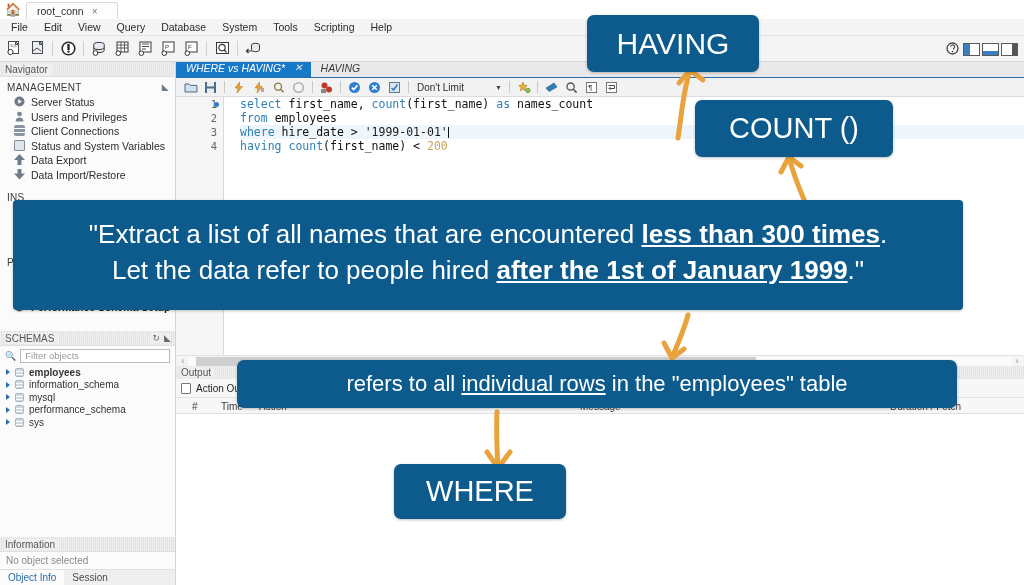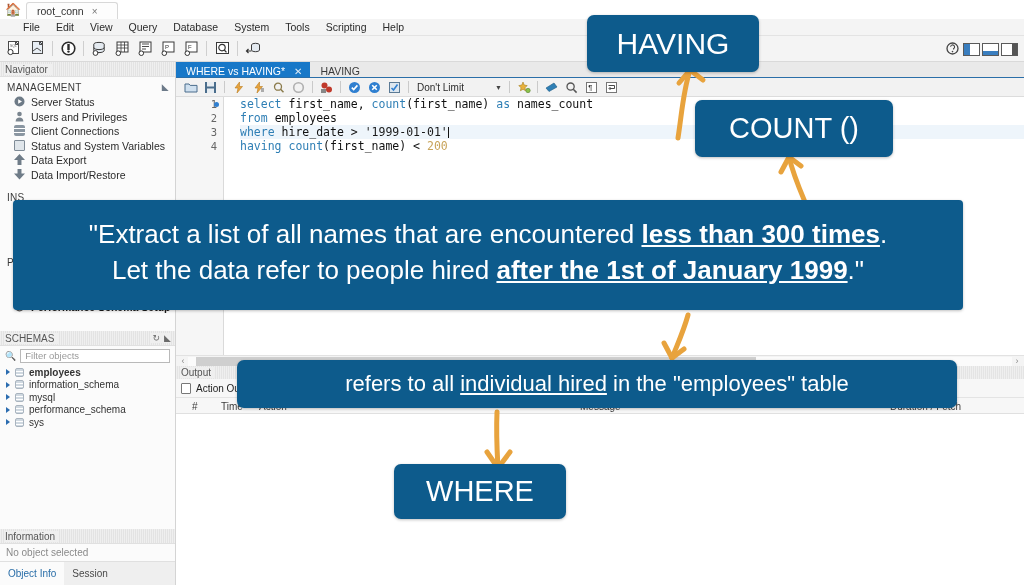--- a/index.html
+++ b/index.html
@@ -30,21 +30,21 @@
     border-radius:3px 3px 0 0;
     display:flex; align-items:center; gap:8px;
     padding:0 7px 0 10px;
     font-size:10.5px; color:#333;
   }
   .conn-tab .x { color:#777; font-size:10px; }
 
   .menubar {
     position:absolute; left:0; top:19px; width:1024px; height:17px;
     background:#f4f4f4; border-bottom:1px solid #e3e3e3;
-    display:flex; align-items:center; padding-left:16px; gap:2px;
+    display:flex; align-items:center; padding-left:4px; gap:2px;
   }
   .menubar .mi {
     padding:1px 7px; font-size:10.5px; color:#2b2b2b; line-height:14px;
   }
 
   .toolbar {
     position:absolute; left:0; top:36px; width:1024px; height:26px;
     background:#f4f4f4; border-bottom:1px solid #d9d9d9;
     display:flex; align-items:center; padding-left:3px; gap:1px;
   }
@@ -107,30 +107,30 @@
   .schema-row {
     height:12.5px; display:flex; align-items:center; gap:5px;
     padding-left:6px; font-size:10px; color:#333;
   }
   .tri { width:0;height:0;border-left:4px solid #2b6cb0;border-top:3.2px solid transparent;border-bottom:3.2px solid transparent;}
   .db-ico { width:9px;height:9px;background:linear-gradient(#cfd8e0 0 2px,#fff 2px 3px,#cfd8e0 3px 5px,#fff 5px 6px,#cfd8e0 6px 9px); border:1px solid #a9b4bf; border-radius:2px;}
   .schema-row.bold { font-weight:bold; }
 
   .info-pane { position:absolute; left:0; right:0; bottom:0; }
   .info-body { height:17px; display:flex; align-items:center; padding-left:6px; font-size:10px; color:#8a8a8a; background:#fbfbfb;}
-  .info-tabs { height:24px; display:flex; background:#efefef; border-top:1px solid #e0e0e0; }
+  .info-tabs { height:16px; display:flex; background:#efefef; border-top:1px solid #e0e0e0; }
   .info-tab { padding:0 8px; display:flex; align-items:center; font-size:10px; color:#4a4a4a; }
   .info-tab.active { color:#2a6ea8; background:#fbfbfb; }
 
   
   .editor-region { position:absolute; left:176px; top:62px; right:0; bottom:0; background:#fff; }
   .doc-tabs { height:16px; background:#e9e9e9; display:flex; align-items:stretch; border-bottom:1px solid #2a6ea8;}
   .doc-tab {
-    display:flex; align-items:flex-end; gap:9px; padding:8px 8px 0 10px;
-    font-size:10.5px; color:#3a3a3a; background:#e9e9e9;
+    display:flex; align-items:flex-start; gap:9px; padding:0 8px 0 10px;
+    font-size:10.5px; color:#3a3a3a; background:#e9e9e9;font-style:italic;
   }
   .doc-tab.active { background:#1878c8; color:#fff; }
   .doc-tab .x { font-size:10px; opacity:.85; }
 
   .sql-toolbar {
     height:19px; background:#f2f2f2; border-bottom:1px solid #dcdcdc;
     display:flex; align-items:center; padding-left:5px; gap:1px;
   }
   .sb { width:19px;height:17px;display:flex;align-items:center;justify-content:center; }
   .sb-sep { width:1px;height:12px;background:#cacaca;margin:0 3px; }
@@ -618,20 +618,20 @@
   <div class="callout plainbox" style="left:13px; top:200px; width:950px; height:110px; font-size:26px; line-height:36px; display:block; padding:16px 10px 0;">
     <div>
       <span>"Extract a list of all names that are encountered </span><u><b>less than 300 times</b></u><span>.</span>
     </div>
     <div>
       <span>Let the data refer to people hired </span><u><b>after the 1st of January 1999</b></u><span>."</span>
     </div>
   </div>
 
   <div class="callout" style="left:237px; top:360px; width:720px; height:48px; font-size:22px;">
-    <span><span>refers to all </span><u>individual hired</u><span> in the "employees" table</span></span>
+    <span><span>refers to all </span><u>individual rows</u><span> in the "employees" table</span></span>
   </div>
 
   <div class="callout" style="left:394px; top:464px; width:172px; height:55px; font-size:29px;">
     <span>WHERE</span>
   </div>
 
 </div>
 
 </body></html>

